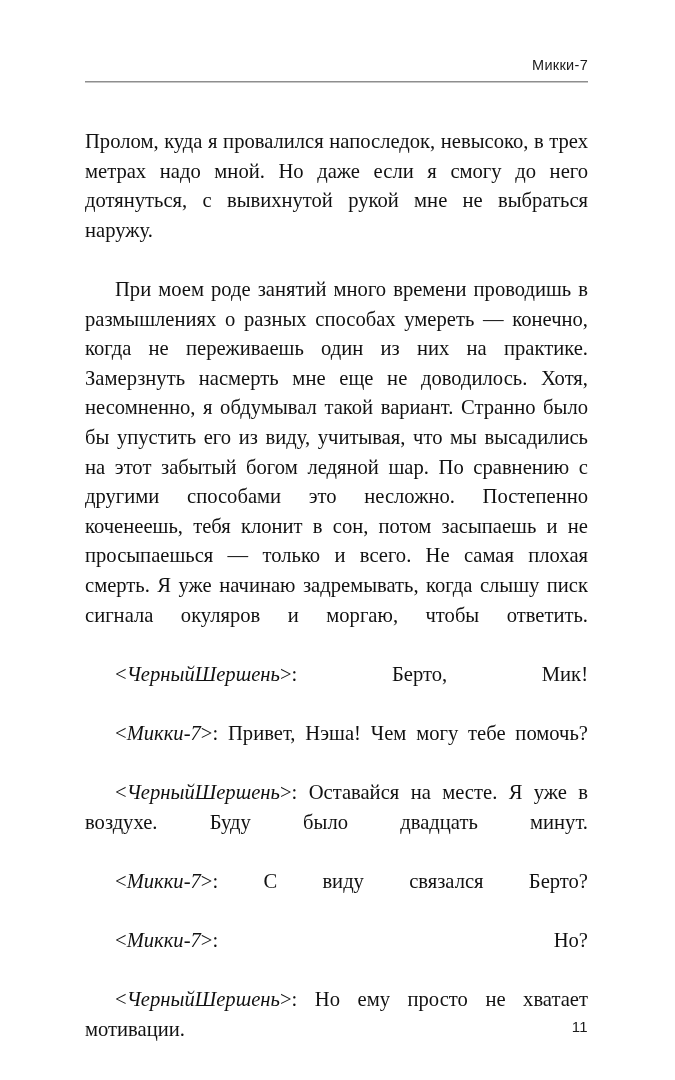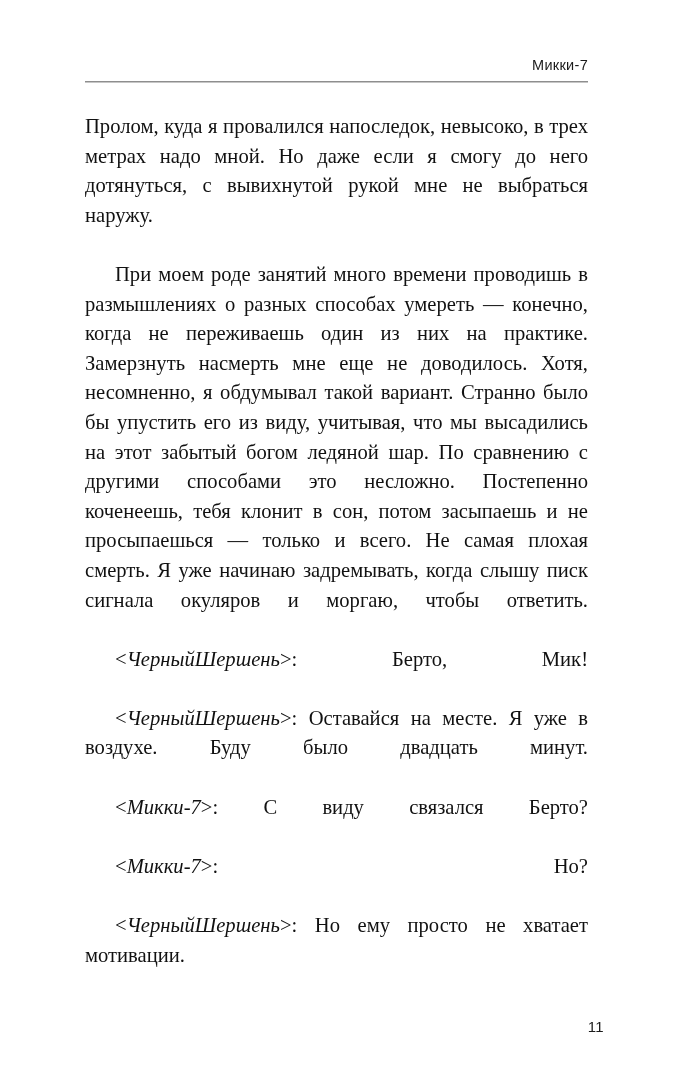--- a/index.html
+++ b/index.html
@@ -58,39 +58,40 @@
     hyphens: manual;
   }
 
   .para {
     margin: 0;
     text-indent: 30px;
     text-align: justify;
   }
   .para.no-indent {
     text-indent: 0;
+    margin-top: 15px;
   }
   
   .para::after {
     content: "";
     display: inline-block;
     width: 100%;
   }
 
   .handle {
     font-style: italic;
   }
   .bracket {
     font-style: normal;
   }
 
   
   .folio {
     position: absolute;
-    right: 71px;
+    right: 87px;
     bottom: 45px;
     font-family: "Liberation Sans", "DejaVu Sans", sans-serif;
     font-size: 15px;
     color: #1b1b1b;
     letter-spacing: 0.4px;
   }
 </style>
 </head>
 <body>
 
@@ -104,20 +105,23 @@
   <div class="text-column">
 
     <p class="para no-indent">Пролом, куда я провалился напоследок, невысоко, в трех метрах надо мной. Но даже если я смогу до него дотянуться, с вывихнутой рукой мне не выбраться наружу.</p>
 
     <p class="para">При моем роде занятий много времени проводишь в размышлениях о разных способах умереть — конечно, когда не переживаешь один из них на практике. Замерзнуть насмерть мне еще не доводилось. Хотя, несомненно, я обдумывал такой вариант. Странно было бы упустить его из виду, учитывая, что мы высадились на этот забытый богом ледяной шар. По сравнению с другими способами это несложно. Постепенно коченеешь, тебя клонит в сон, потом засыпаешь и не просыпаешься — только и всего. Не самая плохая смерть. Я уже начинаю задремывать, когда слышу писк сигнала окуляров и моргаю, чтобы ответить.</p>
 
     <p class="para">
       <span class="bracket">&lt;</span><span class="handle">ЧерныйШершень</span><span class="bracket">&gt;</span><span>: Берто, Мик!</span>
     </p>
 
+    <p class="para">
+      <span class="bracket">&lt;</span><span class="handle">Микки-7</span><span class="bracket">&gt;</span><span>: Привет, Нэша! Чем могу тебе помочь?</span>
+    </p>
 
     <p class="para">
       <span class="bracket">&lt;</span><span class="handle">ЧерныйШершень</span><span class="bracket">&gt;</span><span>: Оставайся на месте. Я уже в воздухе. Буду было двадцать минут.</span>
     </p>
 
     <p class="para">
       <span class="bracket">&lt;</span><span class="handle">Микки-7</span><span class="bracket">&gt;</span><span>: С виду связался Берто?</span>
     </p>
 
 

